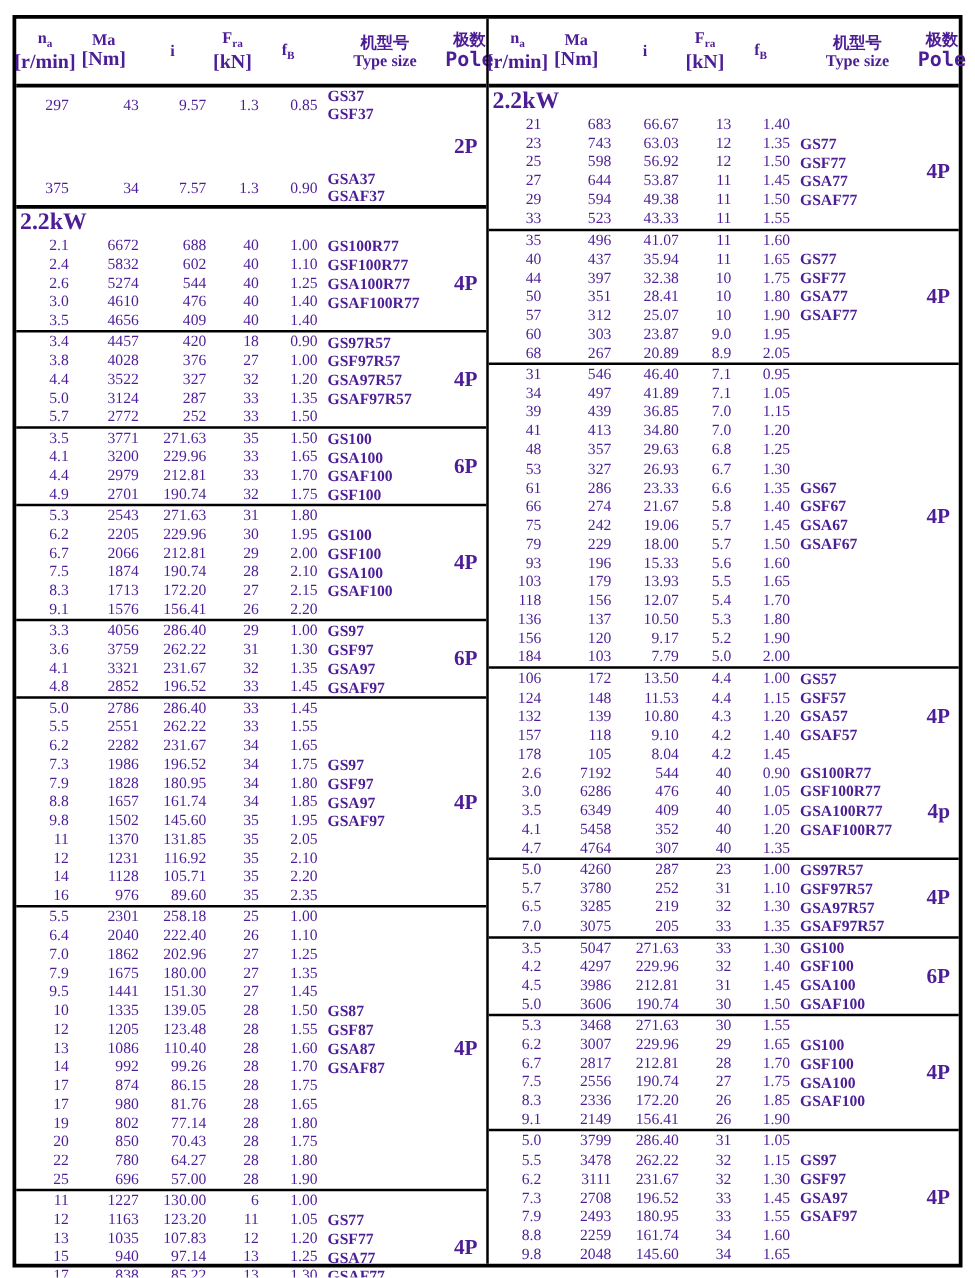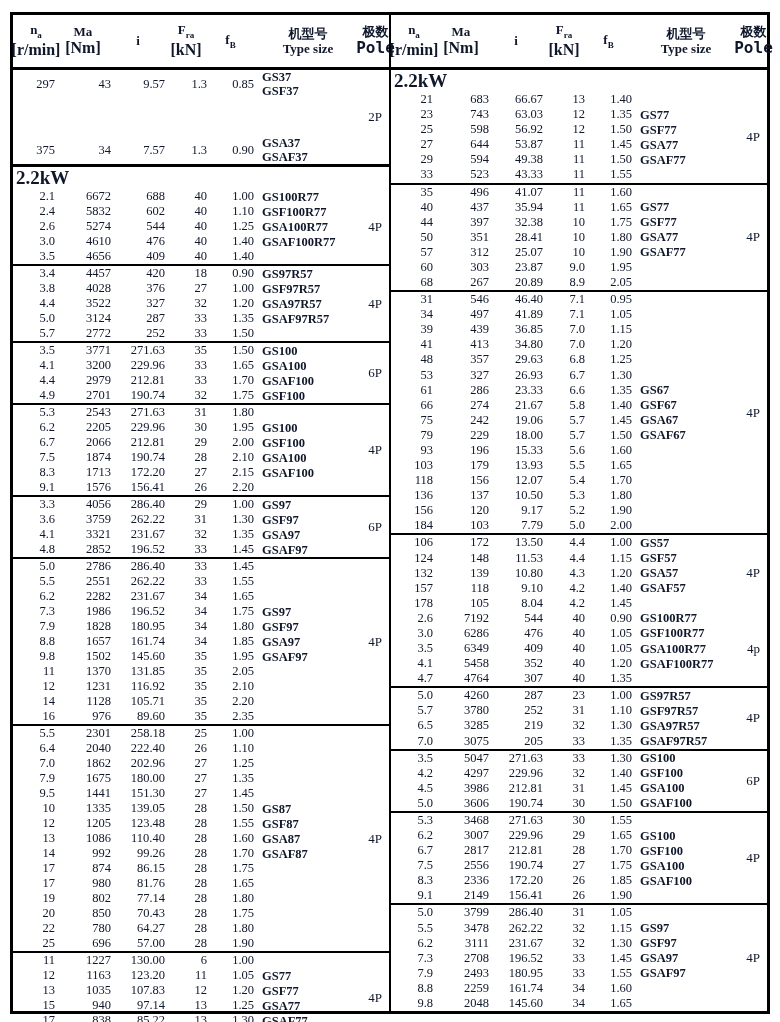--- a/index.html
+++ b/index.html
@@ -1,16 +1,16 @@
 <!DOCTYPE html>
 <html><head>
 <meta charset="utf-8">
 <style>
   html,body{margin:0;padding:0;background:#fff;width:780px;height:1022px;overflow:hidden;}
-  .page{position:relative;width:780px;height:1022px;background:#fff;color:#0f172a;
+  .page{position:relative;width:780px;height:1022px;background:#fff;color:#4c1d95;
         font-family:"Liberation Serif",serif;}
   .tbl{position:absolute;left:10px;top:12px;width:760px;height:1002px;
        border:3px solid #000;box-sizing:border-box;display:flex;}
   .col{flex:1 1 0;min-width:0;display:flex;flex-direction:column;}
   .col.right{border-left:2px solid #000;}
 
   .hdr{flex:0 0 52px;border-bottom:3px solid #000;display:grid;
        grid-template-columns:38px 56px 54px 42px 47px 108px 27px;
        padding-left:4px;align-items:center;text-align:center;
        font-weight:700;font-size:13px;line-height:1.18;}
@@ -24,21 +24,21 @@
 
   .block{position:relative;display:flex;flex-direction:column;flex-basis:0;}
   .blk-sep{border-top:2px solid #000;}
 
   .row{flex:1 1 0;display:grid;
        grid-template-columns:38px 56px 54px 42px 47px 8px 100px auto;
        padding-left:4px;align-items:center;font-size:12.5px;}
   .num{text-align:right;white-space:nowrap;}
   .model{font-weight:700;white-space:pre-line;line-height:1.12;}
   .pole{position:absolute;right:7px;top:50%;transform:translateY(-50%);
-        font-weight:400;font-size:13px;}
+        font-weight:700;font-size:17px;}
 </style>
 </head>
 <body>
 
 <div class="page">
   <div class="tbl">
 
     <div class="col" id="col-left">
       <div class="hdr">
         <div class="hcell">

